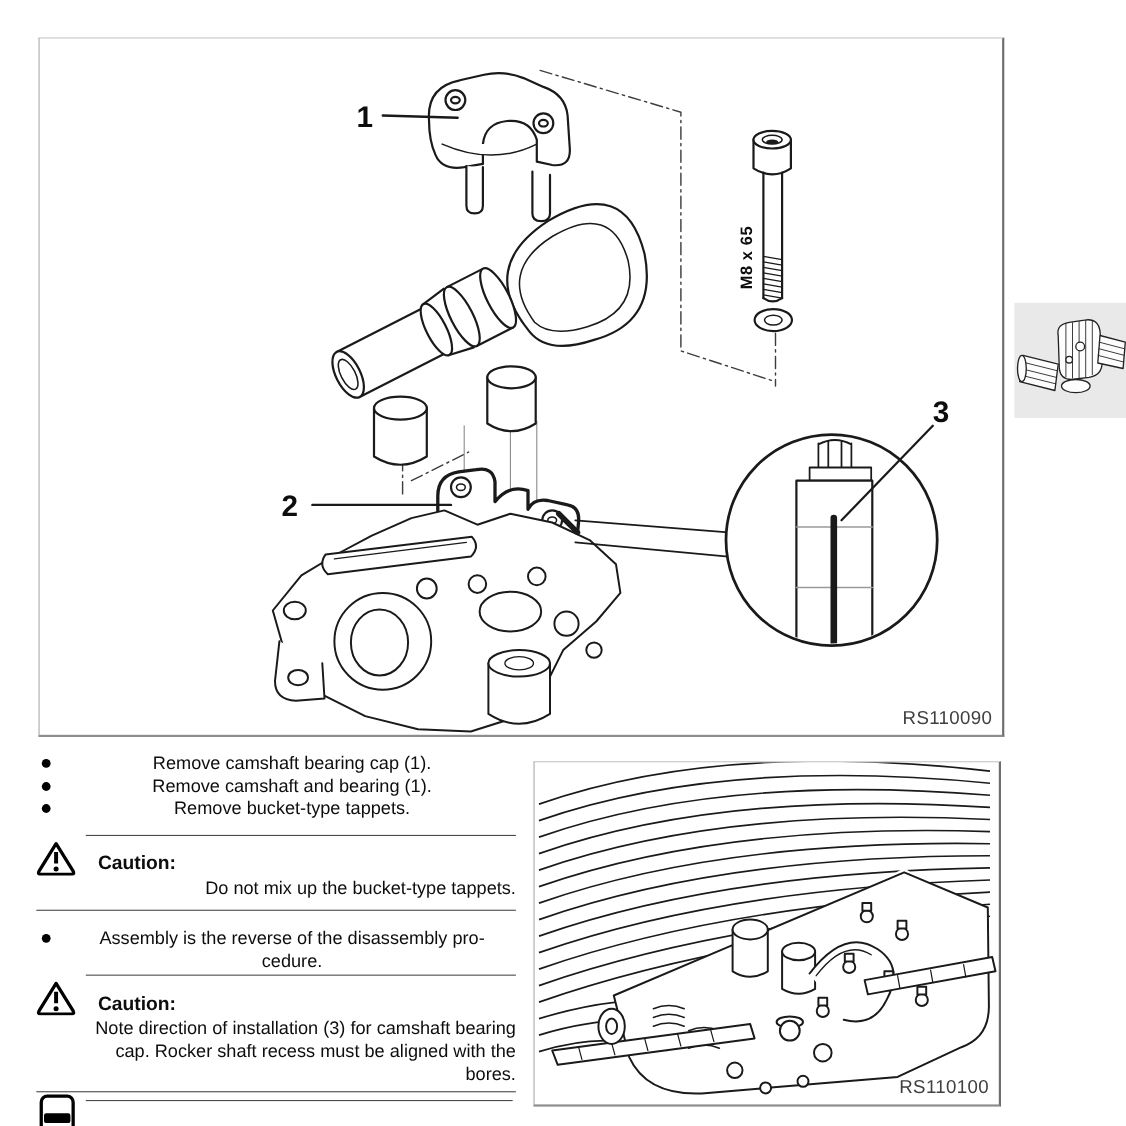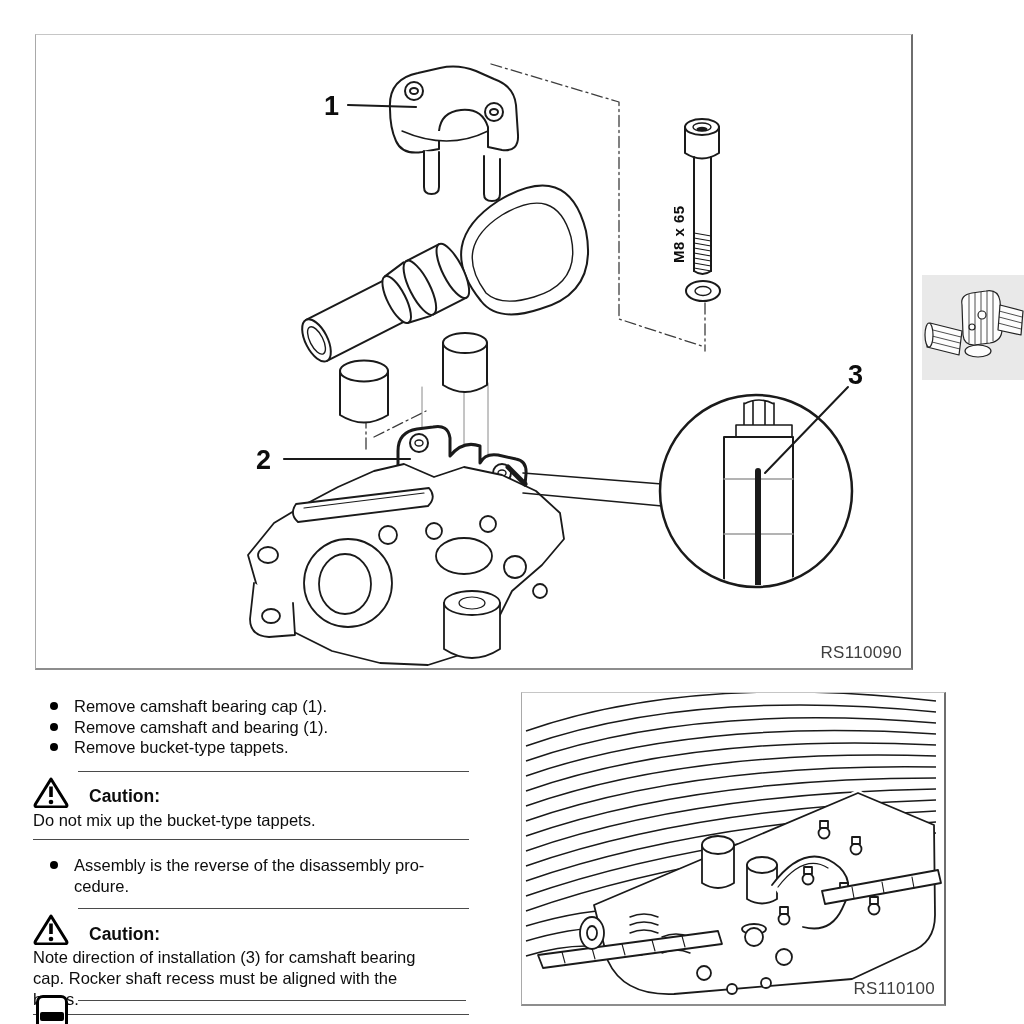--- a/index.html
+++ b/index.html
@@ -3,38 +3,38 @@
 <meta charset="utf-8">
 <style>
   html,body{margin:0;padding:0;background:#fff;}
   body{width:1024px;height:1024px;overflow:hidden;}
   .page{position:relative;width:1024px;height:1024px;background:#ffffff;
         font-family:"Liberation Sans","DejaVu Sans",sans-serif;color:#111;}
   .fig{position:absolute;background:#fff;
        border-top:1px solid #c6c6c6;border-left:1px solid #a9a9a9;
        border-right:2px solid #6e6e6e;border-bottom:2px solid #8d8d8d;}
   .fig-top{left:35px;top:34px;width:875px;height:633px;}
-  .fig-bottom{left:485px;top:692px;width:422px;height:311px;margin-left:36px;}
+  .fig-bottom{left:485px;top:692px;width:422px;height:311px;}
   .art{position:absolute;left:0;top:0;width:100%;height:100%;}
   .figref{position:absolute;right:9px;bottom:5px;font-size:17px;color:#404040;letter-spacing:.3px;}
   .thumb{position:absolute;left:922px;top:275px;width:102px;height:105px;}
   .textcol{position:absolute;left:33px;top:684px;width:436px;font-size:16.5px;line-height:20.7px;color:#0d0d0d;}
-  ul{list-style:none;margin:12px;padding:0;}
+  ul{list-style:none;margin:0;padding:0;text-align:center;}
   li{position:relative;padding-left:29px;}
   li::before{content:"";position:absolute;left:5px;top:6px;width:8px;height:8px;border-radius:50%;background:#000;}
   .sep{border:none;border-top:1.5px solid #4a4a4a;margin:0;}
   .indent{margin-left:45px;}
   .m-sep1{margin-top:13px;}
   .m-sep2{margin-top:8px;}
   .m-li2{margin-top:15px;}
   .m-sep3{margin-top:2px;}
   .m-sep4{margin-top:5px;}
   .caution-row{display:flex;align-items:flex-end;gap:20px;margin:4px 0 2px;}
   .caution-title{font-weight:bold;font-size:17.5px;padding-bottom:1px;}
-  .caution-body{margin:0;white-space:pre-line;}
+  .caution-body{margin:0;white-space:pre-line;text-align:right;}
   .pre{white-space:pre-line;}
   svg text{font-family:"Liberation Sans","DejaVu Sans",sans-serif;}
   .co{font-size:27px;font-weight:bold;fill:#0d0d0d;}
   .bolt-label{font-size:15px;font-weight:bold;fill:#0d0d0d;letter-spacing:.5px;}
   .footer-icon{position:absolute;left:36px;top:995px;width:26px;height:40px;
                border:3px solid #000;border-radius:7px;background:#fff;}
   .footer-icon::after{content:"";position:absolute;left:1px;right:1px;top:14px;height:9px;
                background:#000;border-radius:2px;}
   .sep5{position:absolute;left:78px;top:1000px;width:388px;}
 </style>

